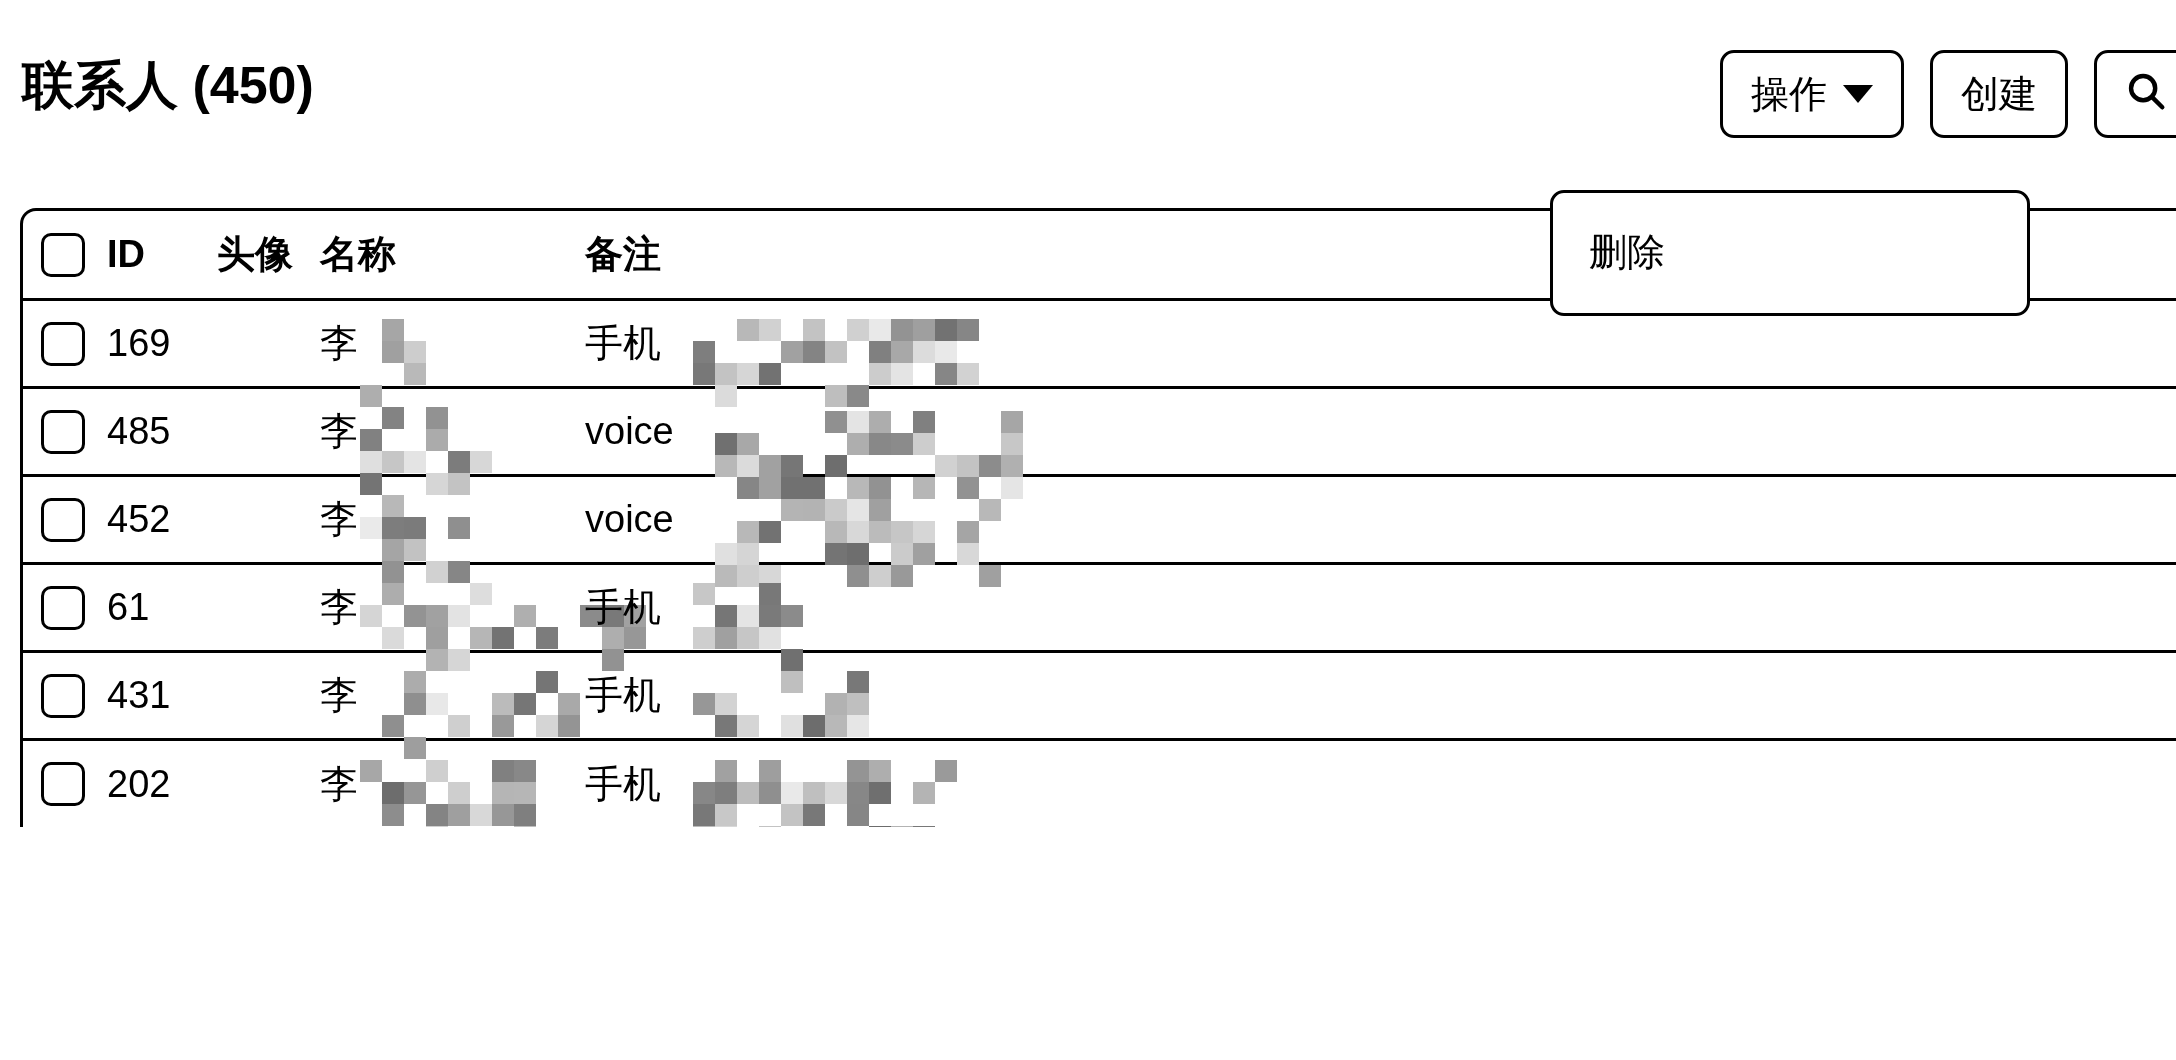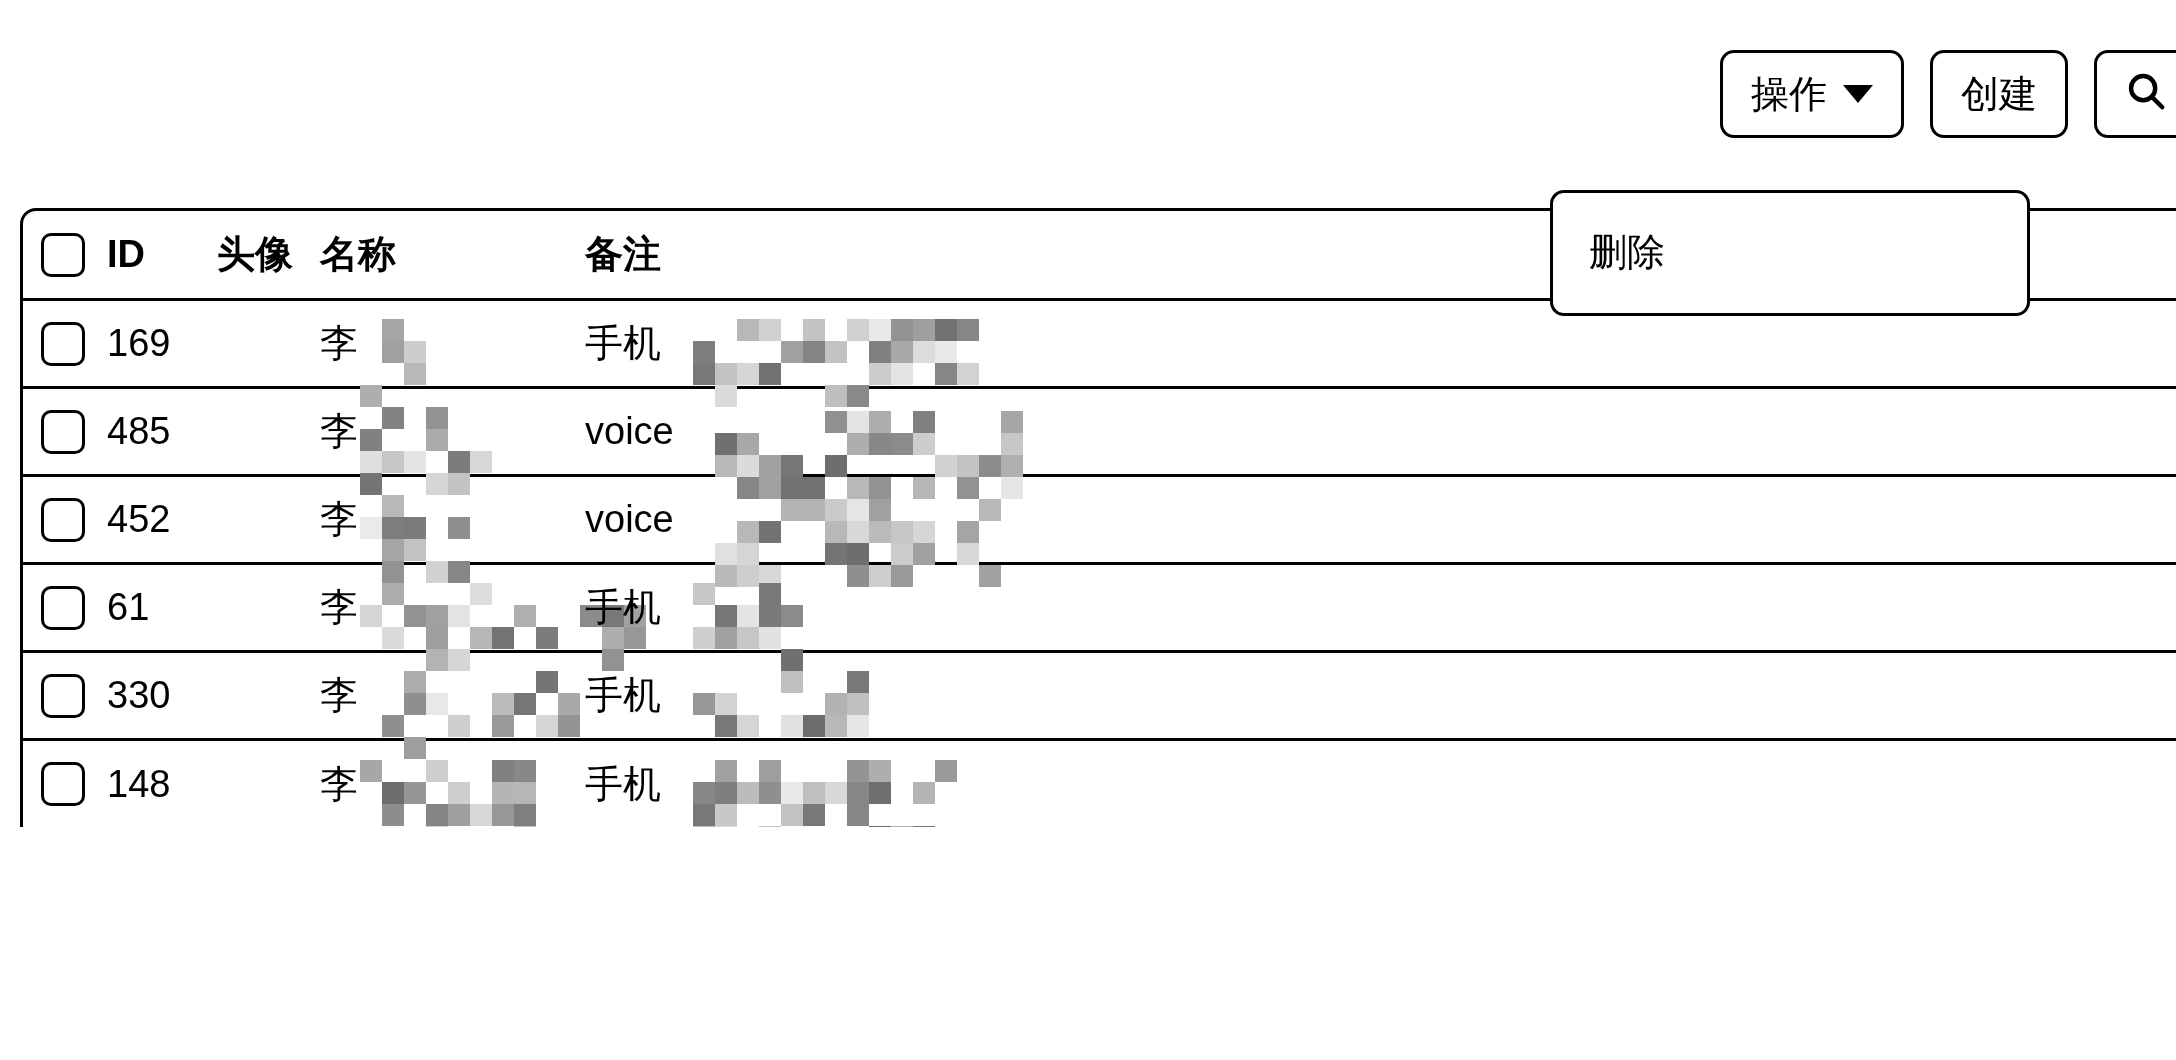--- a/index.html
+++ b/index.html
@@ -158,20 +158,21 @@
     display: block;
   }
   .name-redact { margin-left: 2px; }
   .phone-redact { margin-left: 12px; }
 </style>
 </head>
 <body>
 
 <div id="page-header">
 
+  <div id="page-title">联系人 (450)</div>
 
   <div id="header-actions">
 
     <div class="hdr-btn" id="actions-button">
       <span class="label-txt">操作</span>
       <span class="caret"></span>
     </div>
 
     <div class="hdr-btn" id="create-button">
       <span class="label-txt">创建</span>
@@ -415,21 +416,21 @@
             <span class="px" style="left: 66px; top: 44px; width: 22px; height: 22px; background: rgb(225, 225, 225);"></span>
             <span class="px" style="left: 88px; top: 66px; width: 22px; height: 22px; background: rgb(112, 112, 112);"></span>
           </span>
         </div>
         <div class="cell c-notes"></div>
       </div>
       <div class="row data-row">
         <div class="cell c-check">
           <div class="checkbox"></div>
         </div>
-        <div class="cell c-id">330</div>
+        <div class="cell c-id">431</div>
         <div class="cell c-avatar"></div>
         <div class="cell c-name">
           <span>李</span>
           <span class="redact name-redact" style="width: 220px; height: 86px; position: absolute; left: 38px; top: 1px;">
             <span class="px" style="left: 44px; top: 0px; width: 22px; height: 22px; background: rgb(172, 172, 172);"></span>
             <span class="px" style="left: 176px; top: 0px; width: 22px; height: 22px; background: rgb(117, 117, 117);"></span>
             <span class="px" style="left: 44px; top: 22px; width: 22px; height: 22px; background: rgb(143, 143, 143);"></span>
             <span class="px" style="left: 66px; top: 22px; width: 22px; height: 22px; background: rgb(232, 232, 232);"></span>
             <span class="px" style="left: 132px; top: 22px; width: 22px; height: 22px; background: rgb(187, 187, 187);"></span>
             <span class="px" style="left: 154px; top: 22px; width: 22px; height: 22px; background: rgb(118, 118, 118);"></span>
@@ -458,21 +459,21 @@
             <span class="px" style="left: 132px; top: 44px; width: 22px; height: 22px; background: rgb(184, 184, 184);"></span>
             <span class="px" style="left: 154px; top: 44px; width: 22px; height: 22px; background: rgb(230, 230, 230);"></span>
           </span>
         </div>
         <div class="cell c-notes"></div>
       </div>
       <div class="row data-row last">
         <div class="cell c-check">
           <div class="checkbox"></div>
         </div>
-        <div class="cell c-id">148</div>
+        <div class="cell c-id">202</div>
         <div class="cell c-avatar"></div>
         <div class="cell c-name">
           <span>李</span>
           <span class="redact name-redact" style="width: 180px; height: 86px; position: absolute; left: 38px; top: 1px;">
             <span class="px" style="left: 0px; top: 0px; width: 22px; height: 22px; background: rgb(167, 167, 167);"></span>
             <span class="px" style="left: 66px; top: 0px; width: 22px; height: 22px; background: rgb(207, 207, 207);"></span>
             <span class="px" style="left: 132px; top: 0px; width: 22px; height: 22px; background: rgb(128, 128, 128);"></span>
             <span class="px" style="left: 154px; top: 0px; width: 22px; height: 22px; background: rgb(136, 136, 136);"></span>
             <span class="px" style="left: 22px; top: 22px; width: 22px; height: 22px; background: rgb(109, 109, 109);"></span>
             <span class="px" style="left: 44px; top: 22px; width: 22px; height: 22px; background: rgb(150, 150, 150);"></span>

